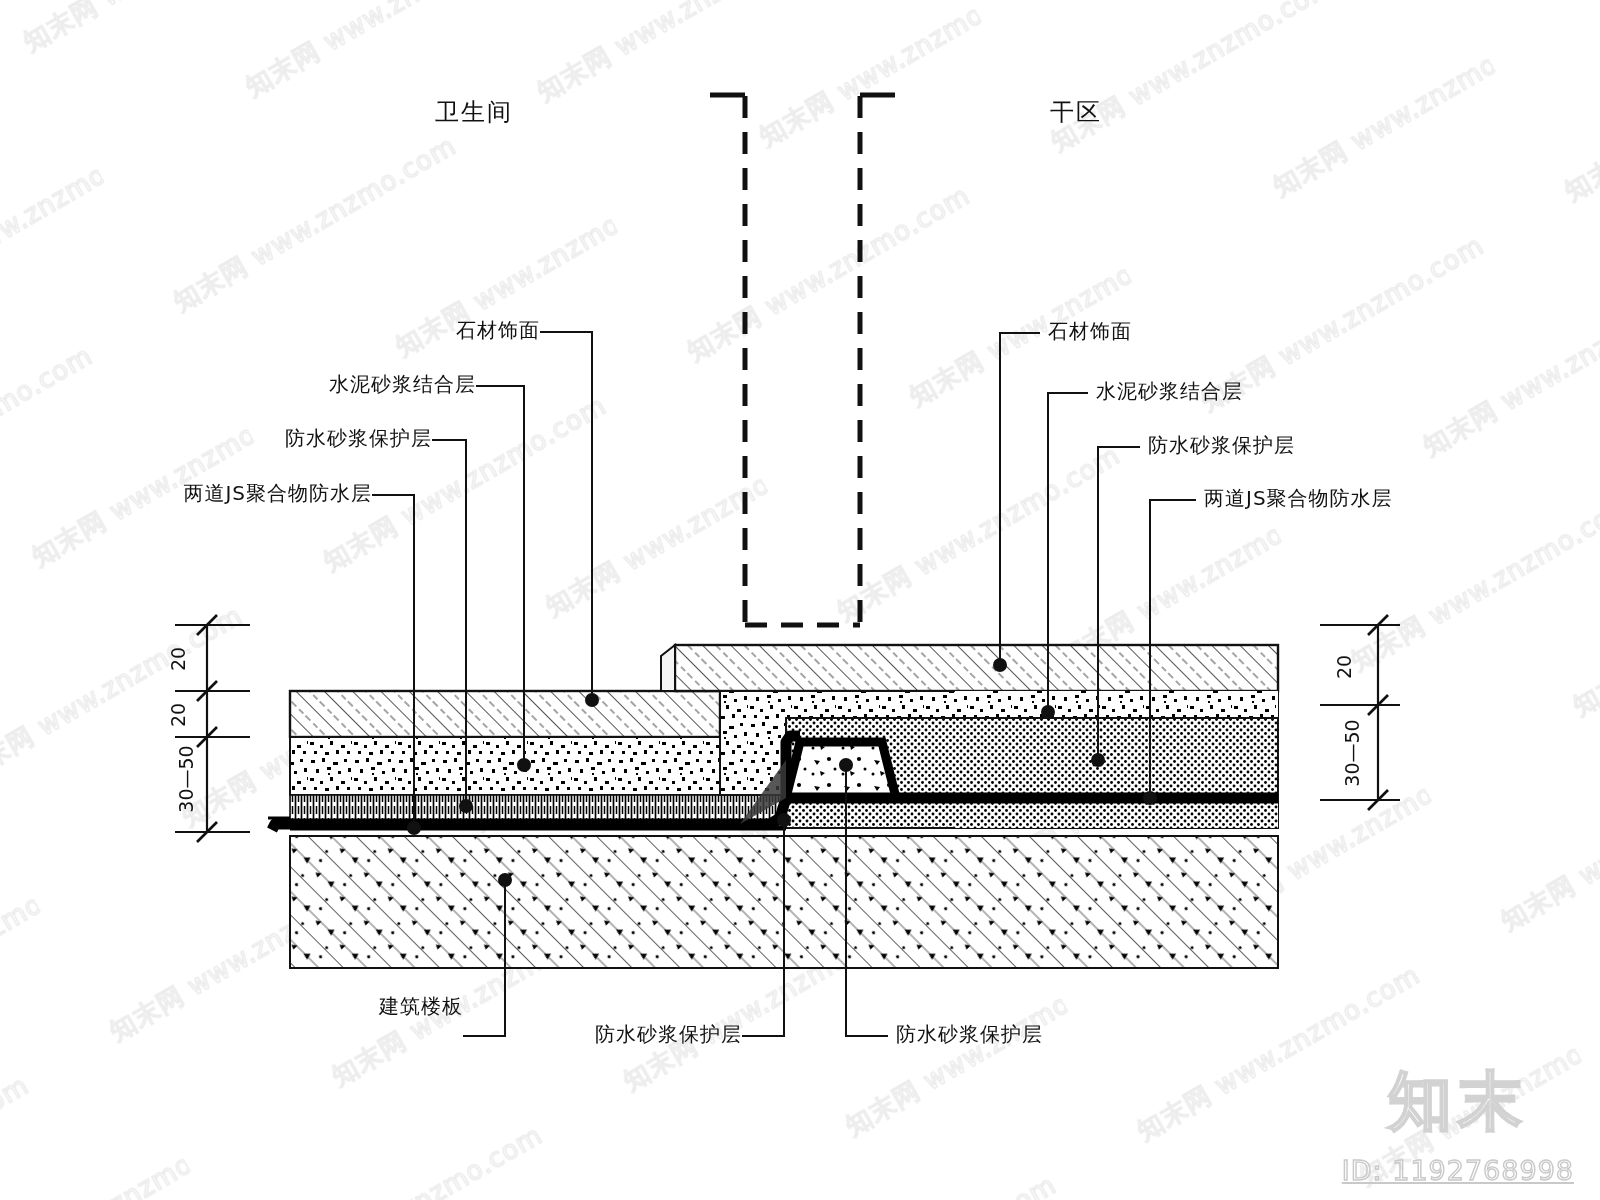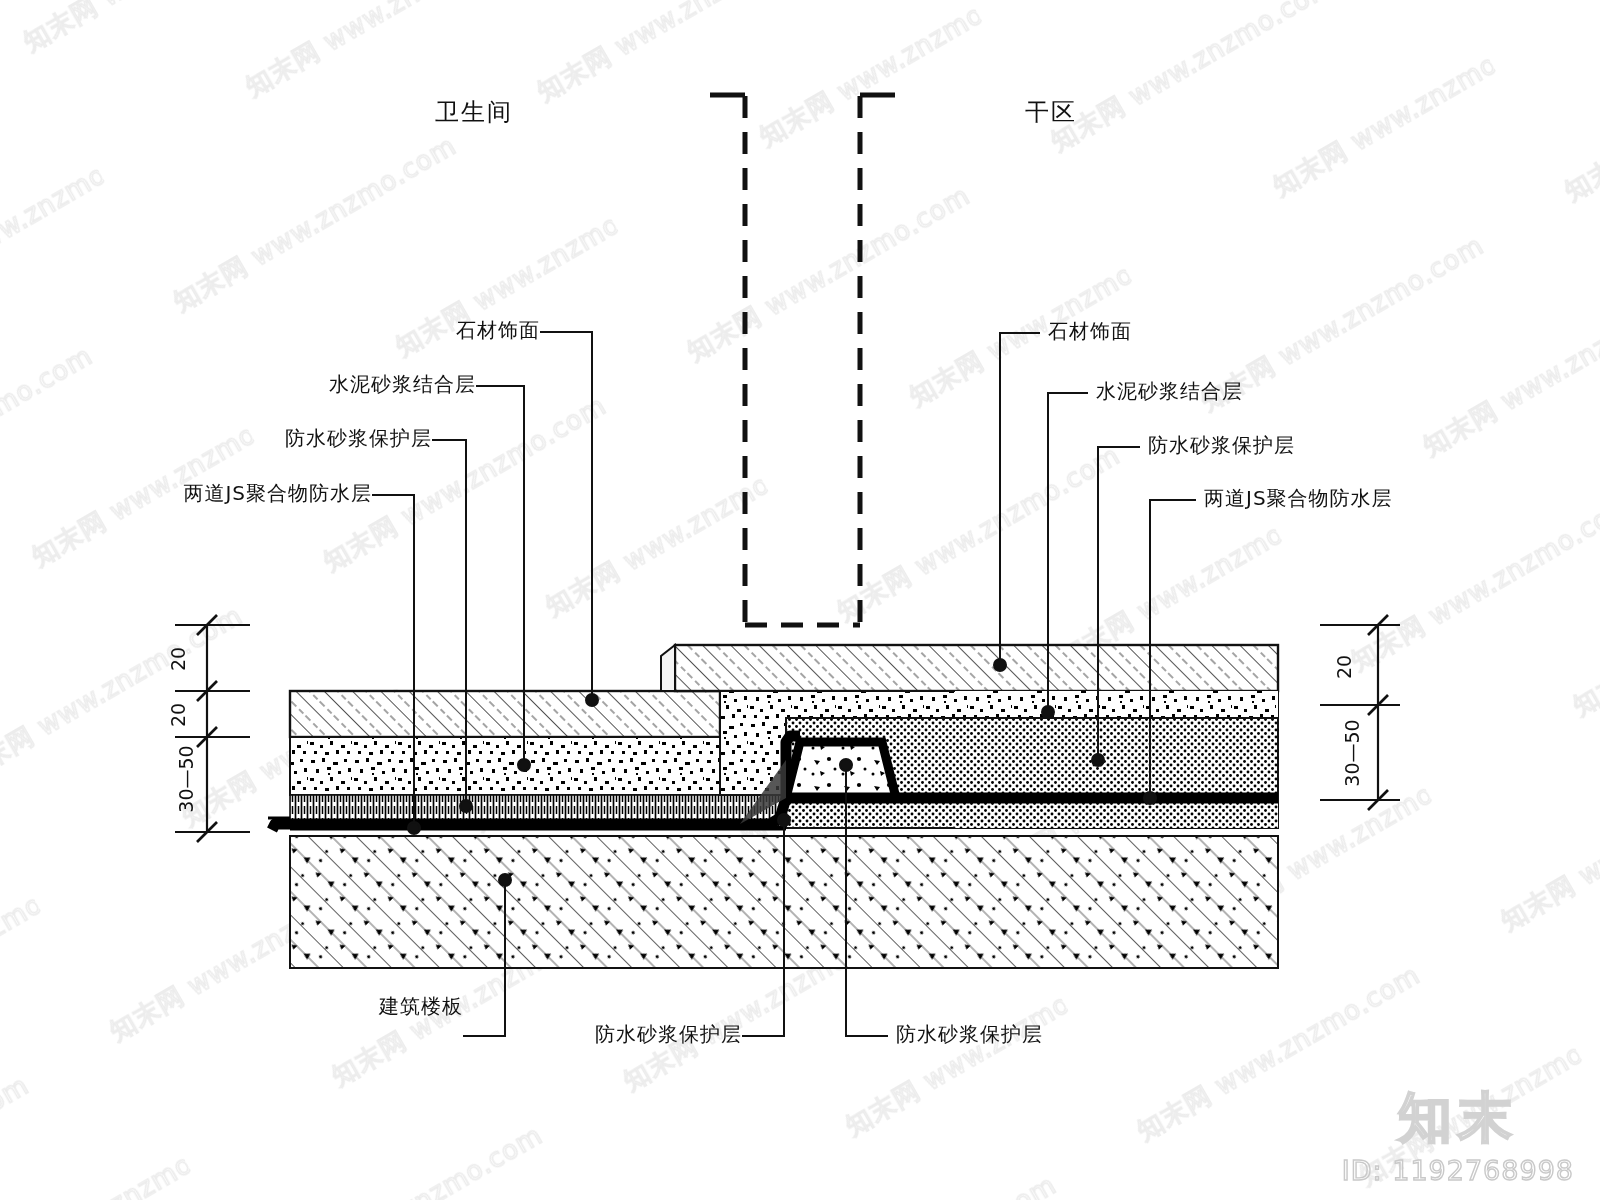--- a/index.html
+++ b/index.html
@@ -50,31 +50,32 @@
     color:#111;
     white-space:nowrap;
     transform-origin:50% 50%;
   }
   .brandwrap{
     position:absolute;right:26px;bottom:14px;
     text-align:center;z-index:3;
   }
   .brandglyph{
     font-family:"DejaVu Sans","Liberation Sans",sans-serif;
-    font-size:54px;font-weight:bold;letter-spacing:6px;
+    font-size:64px;font-weight:bold;letter-spacing:6px;
     color:transparent;
     -webkit-text-stroke:2px #d2d2d2;
     line-height:1.05;
   }
   .brandid{
     font-family:"DejaVu Sans","Liberation Sans",sans-serif;
     font-size:27px;letter-spacing:1px;
     color:transparent;
     -webkit-text-stroke:1.4px #c9c9c9;
-    margin-top:8px;
+    margin-top:20px;
+    text-decoration:underline;
   }
 </style>
 </head>
 <body>
 
 <div id="stage">
 
   <svg id="wm" viewBox="0 0 1600 1200">
     <defs>
       <pattern id="wmpat" width="420" height="300" patternUnits="userSpaceOnUse" patternTransform="rotate(-30)">
@@ -286,21 +287,21 @@
         <line x1="1368" y1="635" x2="1388" y2="615"></line>
         <line x1="1368" y1="715" x2="1388" y2="695"></line>
         <line x1="1368" y1="810" x2="1388" y2="790"></line>
       </g>
     </g>
   </svg>
 
   <div id="labels">
 
     <div class="roomlabel" style="left:435px;top:96px;">卫生间</div>
-    <div class="roomlabel" style="left:1025px;top:96px;">干区</div>
+    <div class="roomlabel" style="left:1050px;top:96px;">干区</div>
 
     <div class="cnlabel l" style="left:300px;top:320px;width:240px;">石材饰面</div>
     <div class="cnlabel l" style="left:236px;top:374px;width:240px;">水泥砂浆结合层</div>
     <div class="cnlabel l" style="left:192px;top:428px;width:240px;">防水砂浆保护层</div>
     <div class="cnlabel l" style="left:108px;top:483px;width:264px;">两道JS聚合物防水层</div>
 
     <div class="cnlabel r" style="left:1048px;top:321px;">石材饰面</div>
     <div class="cnlabel r" style="left:1096px;top:381px;">水泥砂浆结合层</div>
     <div class="cnlabel r" style="left:1148px;top:435px;">防水砂浆保护层</div>
     <div class="cnlabel r" style="left:1204px;top:488px;">两道JS聚合物防水层</div>

